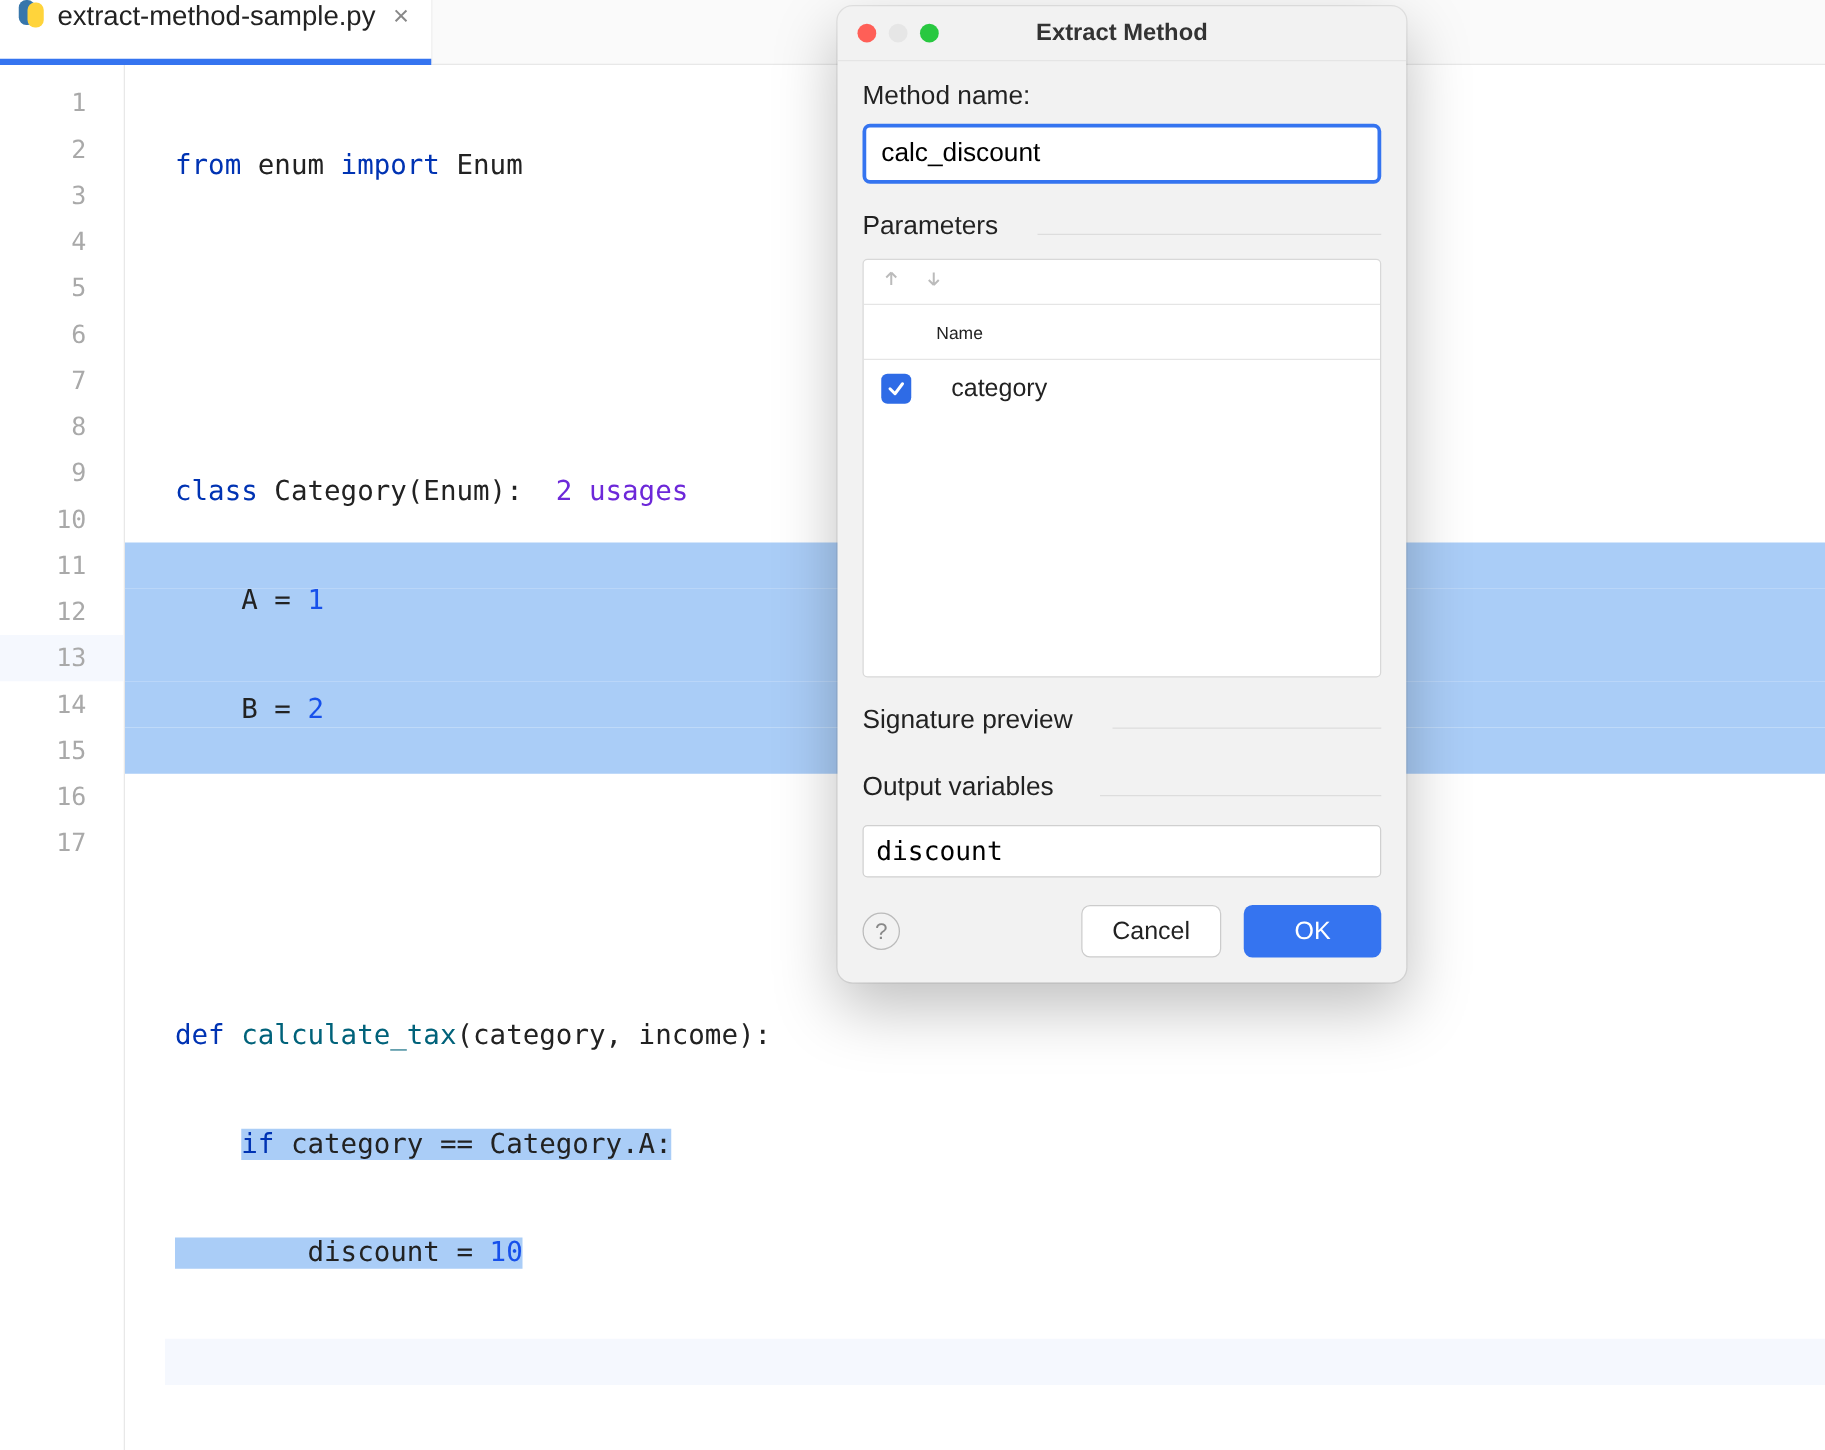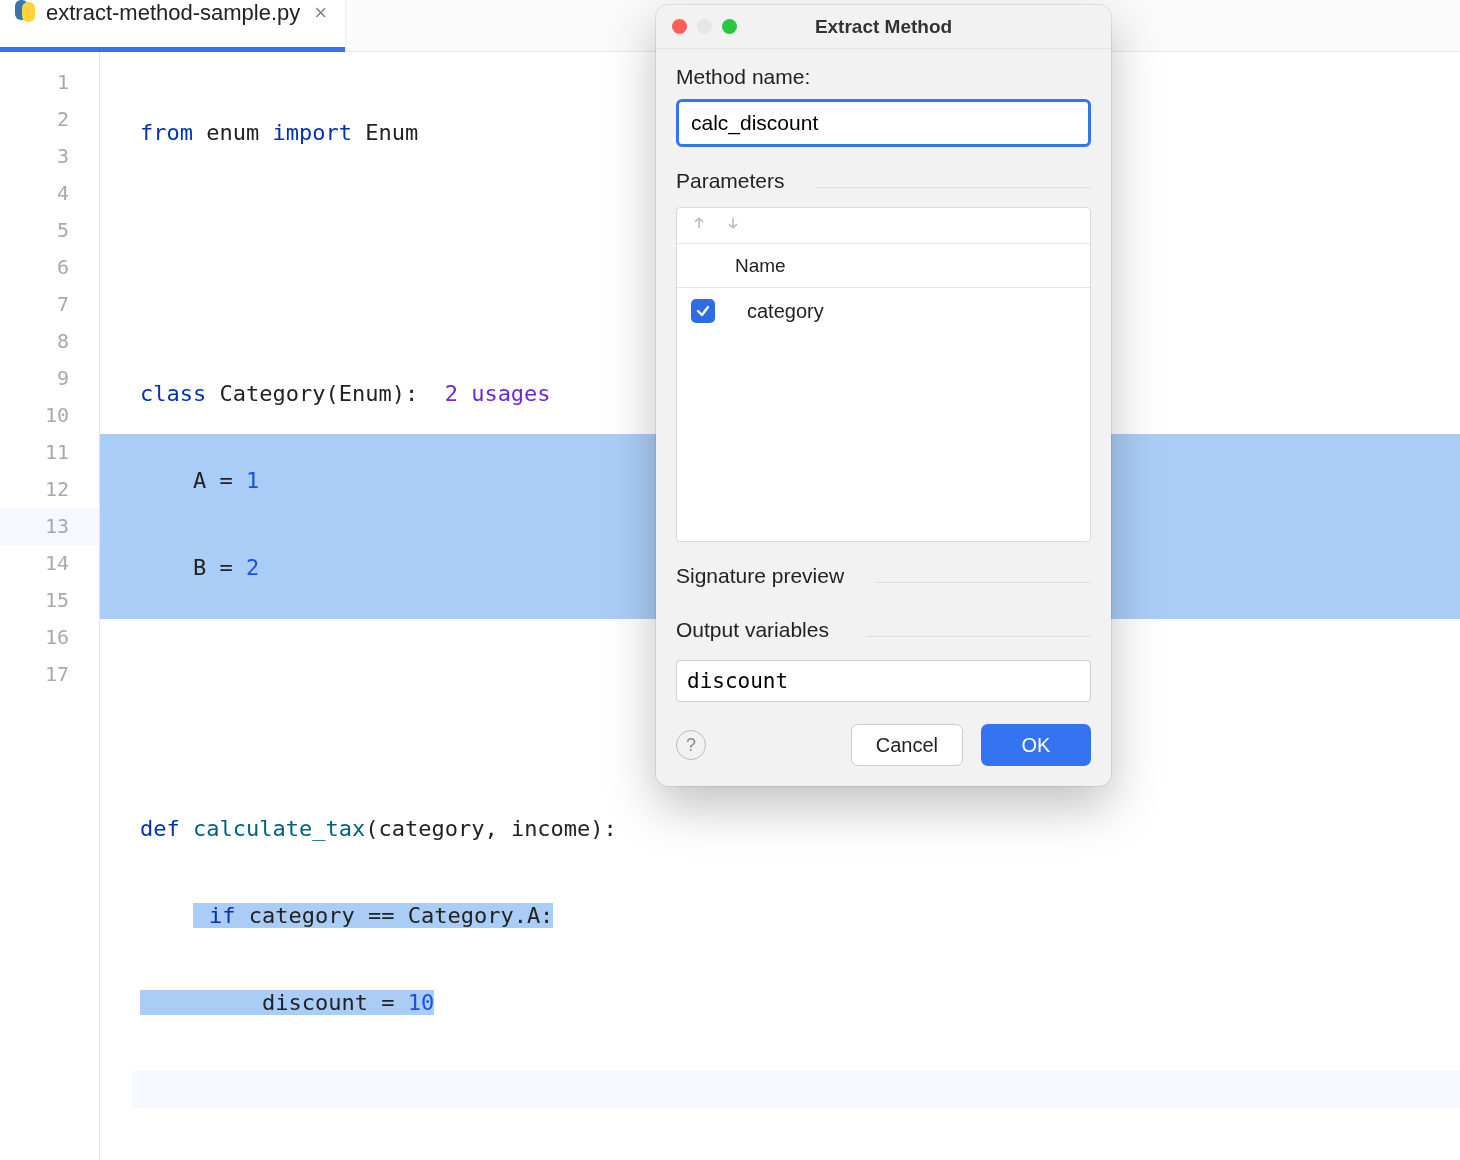--- a/index.html
+++ b/index.html
@@ -66,34 +66,34 @@
   }
   .gutter div { height: 37px; line-height: 37px; padding-right: 30px; font-size:20px;}
   .code {
     flex: 1;
     padding-top: 12px;
     white-space: pre;
     position: relative;
     margin-left: 32px;
   }
   .line { height: 37px; line-height: 37px; padding-left: 8px; position:relative;}
-  .sel { background:#aacdf7; display:inline;padding-left:16px;}
+  .sel { background:#aacdf7; display:inline;}
   .kw { color:#0033b3; font-weight:500;}
   .fn { color:#00627a;}
   .num { color:#1750eb;}
   .hint { color:#6d28d9; font-style: normal;}
   .txt { color:#222;}
   .highlight-row-full {
     position:absolute; left:0; right:0; height:37px; background:#aacdf7; z-index:0;
   }
   
   
   .dialog {
     position: absolute;
-    left: 656px;
+    left: 670px;
     top: 5px;
     width: 455px;
     background: #f2f2f2;
     border-radius: 12px;
     box-shadow: 0 20px 50px rgba(0,0,0,0.25), 0 0 0 1px rgba(0,0,0,0.08);
     overflow: hidden;
   }
   .titlebar {
     height: 44px;
     display: flex;
@@ -125,21 +125,21 @@
   .param-box {
     border:1px solid #d8d8d8; border-radius:4px; background:#fff; margin-top:6px;
     height: 335px; overflow:hidden;
   }
   .param-toolbar {
     height:36px; border-bottom:1px solid #e5e5e5; display:flex; align-items:center; gap:18px; padding-left:14px;
   }
   .arrow-btn { color:#bbb; font-size:18px;}
   .param-header {
     height:44px; border-bottom:1px solid #e5e5e5; display:flex; align-items:center; padding-left:58px;
-    font-size:19px;
+    font-size:14px;
   }
   .param-row {
     height:46px; display:flex; align-items:center; padding-left:14px; gap:32px; font-size:20px;
   }
   .checkbox {
     width:24px; height:24px; border-radius:5px; background:#2e6be6;
     display:flex; align-items:center; justify-content:center; color:#fff; font-size:16px;
   }
   .sig-box {
     border:1px solid #d8d8d8; border-radius:4px; background:#fff; margin-top:10px;

